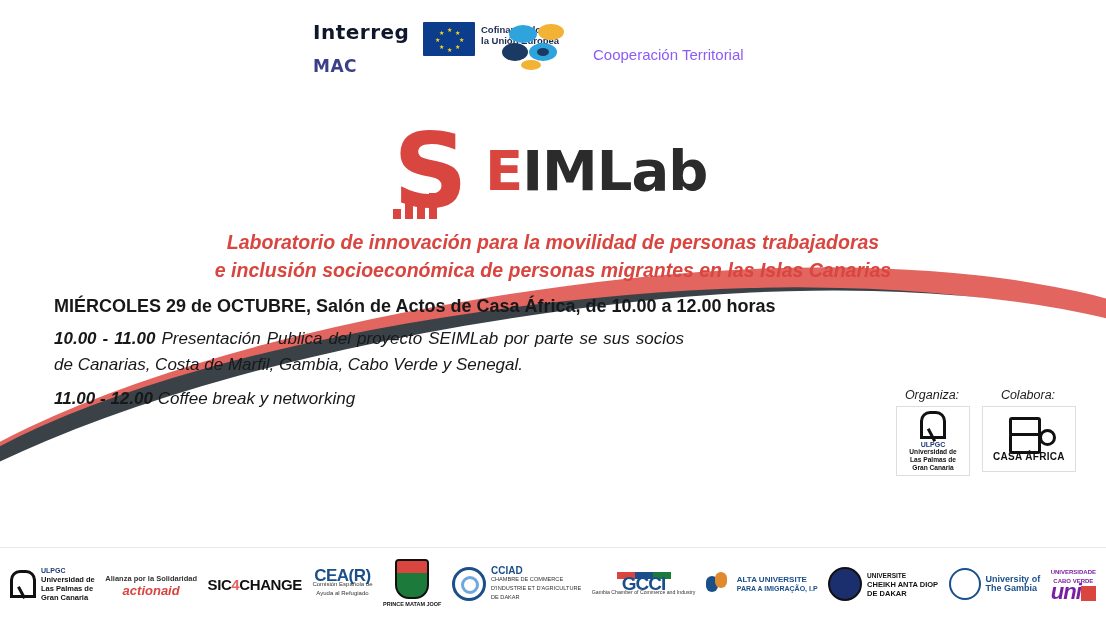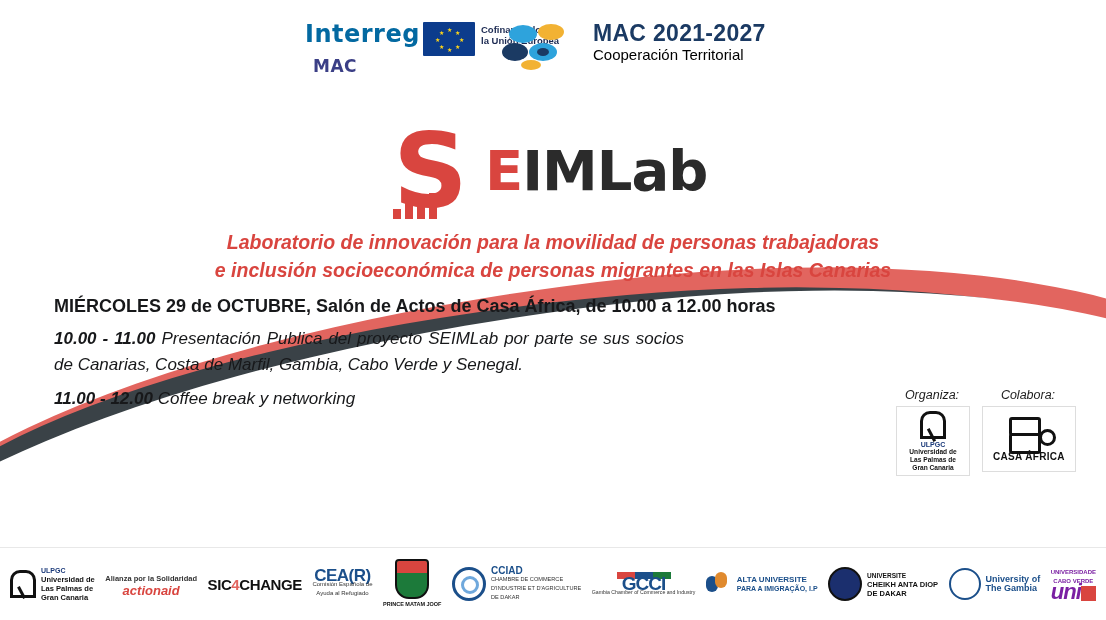--- a/index.html
+++ b/index.html
@@ -43,22 +43,22 @@
   }
 
   
   .top-logos{
     position:absolute;top:16px;left:0;right:0;height:62px;
     display:flex;align-items:center;justify-content:center;gap:26px;
   }
   .interreg-logo{position:relative;width:170px;height:62px;}
   .interreg-word{
     font-family:"DejaVu Sans", sans-serif;
-    font-weight:bold;font-size:24px;color:#0369a1;letter-spacing:.5px;
-    position:absolute;left:0;top:4px;
+    font-weight:bold;font-size:20px;color:#0f172a;letter-spacing:.5px;
+    position:absolute;left:8px;top:4px;
   }
   .interreg-mac{
     font-family:"DejaVu Sans", sans-serif;
     font-weight:bold;font-size:17px;color:#3b3f86;letter-spacing:.5px;
     position:absolute;left:8px;top:40px;
   }
   .eu-flag{
     position:absolute;left:118px;top:6px;width:52px;height:34px;background:#0c3c8c;border-radius:1px;
   }
   .eu-stars{position:absolute;inset:0;}
@@ -68,21 +68,21 @@
     font-size:9.5px;line-height:11px;color:#1c2a52;font-weight:bold;
   }
   .mac-logo{position:relative;width:300px;height:62px;}
   .mac-mark{position:absolute;left:0;top:6px;width:86px;height:48px;}
   .mac-title{
     position:absolute;left:92px;top:4px;
     font-size:23px;font-weight:bold;color:#1b3a63;letter-spacing:.3px;
   }
   .mac-sub{
     position:absolute;left:92px;top:30px;
-    font-size:15px;color:#000000;
+    font-size:15px;color:#8b5cf6;
   }
 
   
   .invite{
     position:absolute;top:88px;left:0;right:0;text-align:center;
     font-size:18.5px;font-weight:bold;color:#17181a;
   }
   .invite em{font-style:italic;}
 
   
@@ -248,21 +248,20 @@
 
     <div class="mac-logo">
       <svg class="mac-mark" viewBox="0 0 86 48">
         <ellipse cx="22" cy="12" rx="14" ry="9" fill="#2ea3dc"></ellipse>
         <ellipse cx="50" cy="10" rx="13" ry="8" fill="#f2b233"></ellipse>
         <ellipse cx="14" cy="30" rx="13" ry="9" fill="#1b3a63"></ellipse>
         <ellipse cx="42" cy="30" rx="14" ry="9" fill="#2ea3dc"></ellipse>
         <ellipse cx="42" cy="30" rx="6" ry="4" fill="#1b3a63"></ellipse>
         <ellipse cx="30" cy="43" rx="10" ry="5" fill="#f2b233"></ellipse>
       </svg>
-      <div class="mac-title">MAC 2021-2027</div>
       <div class="mac-sub">Cooperación Territorial</div>
     </div>
   </div>
 
 
   <div class="seim-wrap">
     <div class="seim">
       <div class="seim-s">S</div>
       <div class="seim-bars">
         <i style="height:10px"></i>

